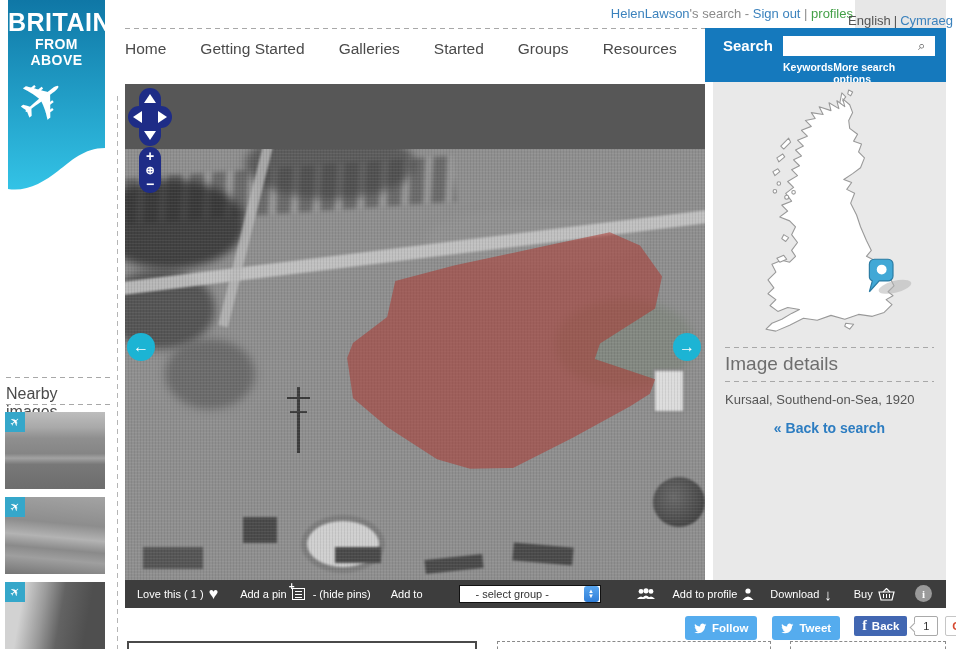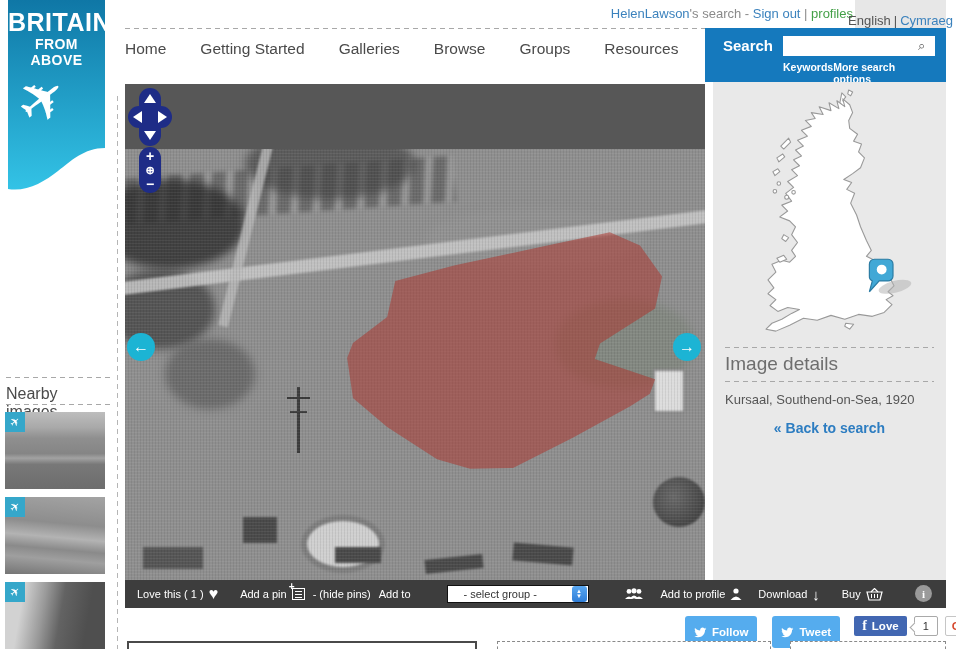--- a/index.html
+++ b/index.html
@@ -122,21 +122,21 @@
   .rpanel { position:absolute; left:713px; top:82px; width:233px; height:498px; background:#e9e9e9; }
   .map { position:absolute; left:27px; top:5px; }
   .rp-dash { position:absolute; left:12px; width:209px; }
   .details-head { position:absolute; left:12px; top:271px; font-size:19px; color:#6e6e6e; }
   .caption { position:absolute; left:12px; top:310px; font-size:13px; color:#555; }
   .back-link { position:absolute; left:0; top:338px; width:100%; text-align:center; color:#2d7dc1;
     font-weight:bold; font-size:14px; cursor:pointer; }
 
   
   .social { position:absolute; top:616px; left:685px; display:flex; align-items:flex-start; }
-  .tw-btn { height:32px; background:#55acee; border-radius:3px; color:#fff; font-weight:bold; font-size:11.5px;
+  .tw-btn { height:24px; background:#55acee; border-radius:3px; color:#fff; font-weight:bold; font-size:11.5px;
     display:flex; align-items:center; gap:5px; padding:0 9px; cursor:pointer; }
   .fb-btn { height:20px; background:#4267b2; border-radius:2px; color:#fff; font-weight:bold; font-size:11.5px;
     display:flex; align-items:center; gap:5px; padding:0 8px; cursor:pointer; }
   .fb-f { font-family:"Liberation Serif",serif; font-size:14px; font-weight:bold; }
   .count-bubble { position:relative; height:20px; min-width:24px; background:#fff; border:1px solid #a9a9a9;
     border-radius:2px; display:flex; align-items:center; justify-content:center; font-size:11px; color:#333; margin-left:7px; }
   .count-bubble::before { content:""; position:absolute; left:-4px; top:7px; width:6px; height:6px; background:#fff;
     border-left:1px solid #a9a9a9; border-bottom:1px solid #a9a9a9; transform:rotate(45deg); }
   .gp-btn { height:20px; background:#fff; border:1px solid #c6c6c6; border-radius:2px; color:#d6492f;
     font-weight:bold; font-size:11.5px; display:flex; align-items:center; padding:0 6px; margin-left:7px; cursor:pointer; }
@@ -158,21 +158,21 @@
     <span class="link-blue">Cymraeg</span>
   </div>
 </div>
 
 <div class="hdash abs" style="left:125px; top:28px; width:580px;"></div>
 
 <nav class="nav">
   <span>Home</span>
   <span>Getting Started</span>
   <span>Galleries</span>
-  <span>Browse</span>
+  <span>Started</span>
   <span>Groups</span>
   <span>Resources</span>
   <span>Help</span>
 </nav>
 
 <div class="logo">
   <svg width="97" height="196" viewBox="0 0 97 196">
     <defs>
       <linearGradient id="lg" x1="0" y1="0" x2="0" y2="1">
         <stop offset="0" stop-color="#0f77a6"></stop>
@@ -273,21 +273,21 @@
     <span class="pin-ic">
       <i style="top:2px;"></i>
         <i style="top:5px;"></i>
         <i style="top:8px;"></i>
       <span class="pin-plus">+</span>
     </span>
   </div>
   <div class="item" style="margin-left:8px;">
     <span>- (hide pins)</span>
   </div>
-  <div class="item" style="margin-left:8px;gap:36px;">
+  <div class="item" style="margin-left:20px;gap:36px;">
     <span>Add to</span>
     <span class="fake-select">
       <span>- select group -</span>
       <span class="stepper">
         <span>▲</span>
           <span>▼</span>
       </span>
     </span>
     <svg width="18" height="12" viewBox="0 0 18 12">
       <circle cx="4" cy="3.4" r="2.4" fill="#fff"></circle>
@@ -371,21 +371,21 @@
     <span>Follow</span>
   </div>
   <div class="tw-btn" style="margin-left:15px;">
     <svg width="13" height="11" viewBox="0 0 20 16">
       <path fill="#fff" d="M19 2.3c-.7.3-1.4.5-2.2.6.8-.5 1.4-1.2 1.7-2.1-.8.4-1.6.8-2.5.9C15.3.9 14.3.4 13.2.4 11.1.4 9.4 2.1 9.4 4.2c0 .3 0 .6.1.9C6.3 4.9 3.5 3.4 1.6 1.1c-.3.6-.5 1.2-.5 1.9 0 1.3.7 2.5 1.7 3.2-.6 0-1.2-.2-1.7-.5v.1c0 1.8 1.3 3.4 3 3.7-.3.1-.7.1-1 .1-.2 0-.5 0-.7-.1.5 1.5 1.9 2.6 3.6 2.6-1.3 1-2.9 1.6-4.7 1.6H.4c1.7 1.1 3.7 1.7 5.8 1.7 7 0 10.8-5.8 10.8-10.8v-.5c.8-.5 1.4-1.2 2-2z"></path>
     </svg>
     <span>Tweet</span>
   </div>
   <div class="fb-btn" style="margin-left:14px;">
     <span class="fb-f">f</span>
-    <span>Love</span>
+    <span>Back</span>
   </div>
   <div class="count-bubble">
     <span>1</span>
   </div>
   <div class="gp-btn">
     <span>G+1</span>
   </div>
 </div>
 
 <div class="fbox fbox-solid" style="left:127px; width:350px;"></div>

